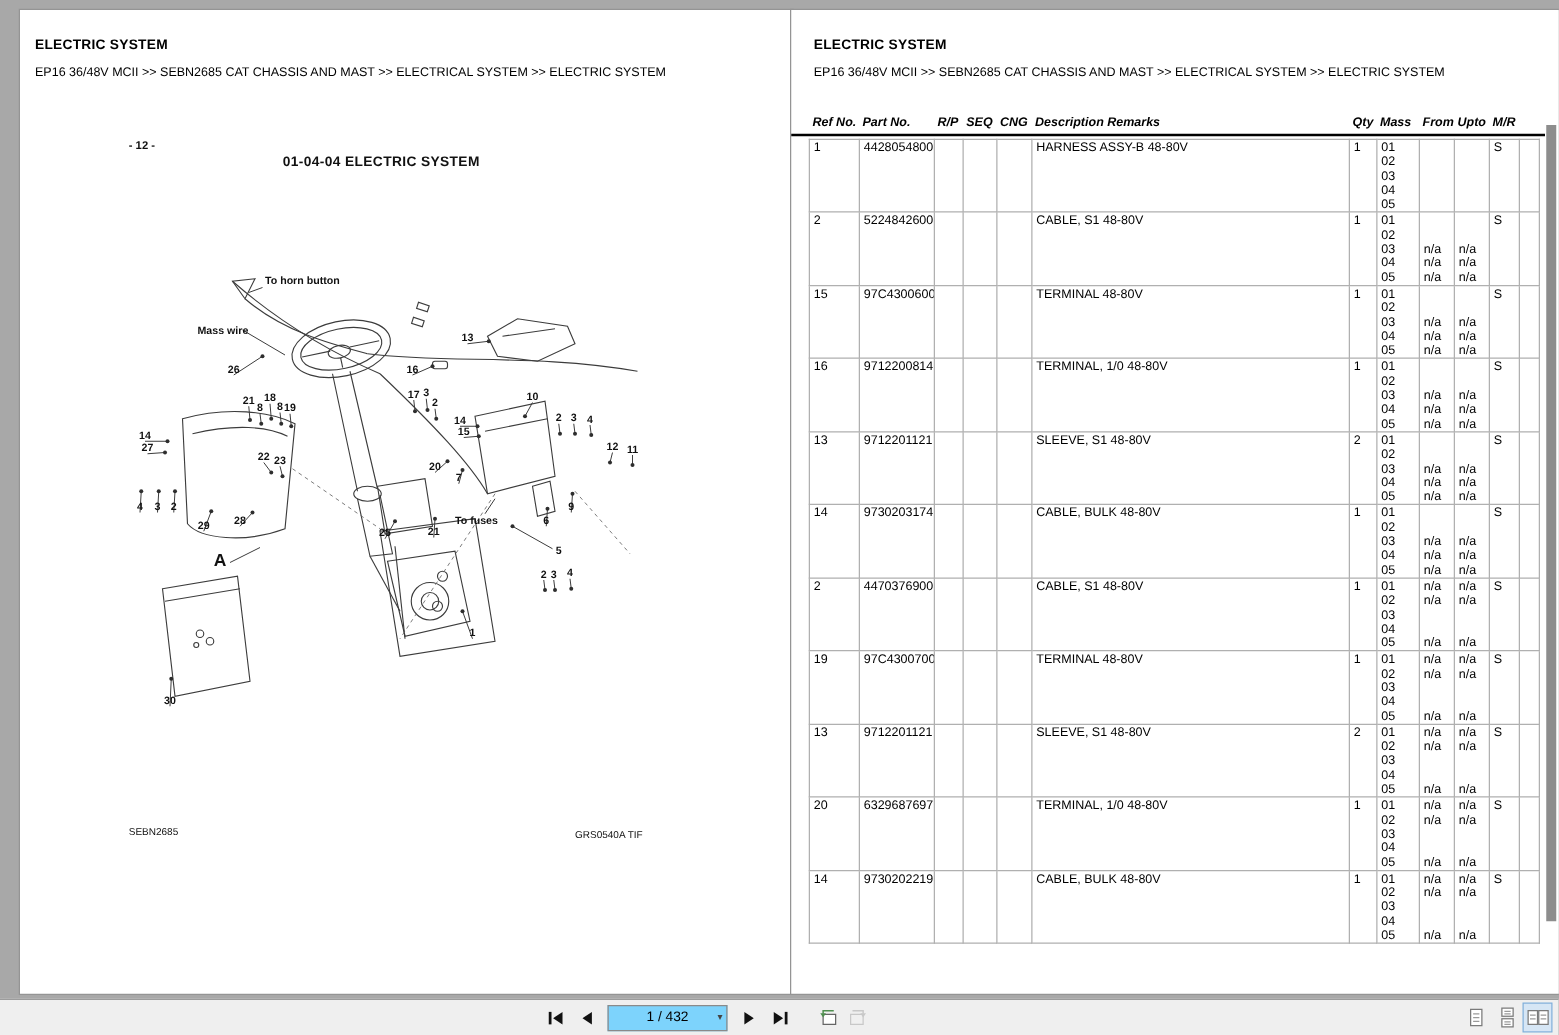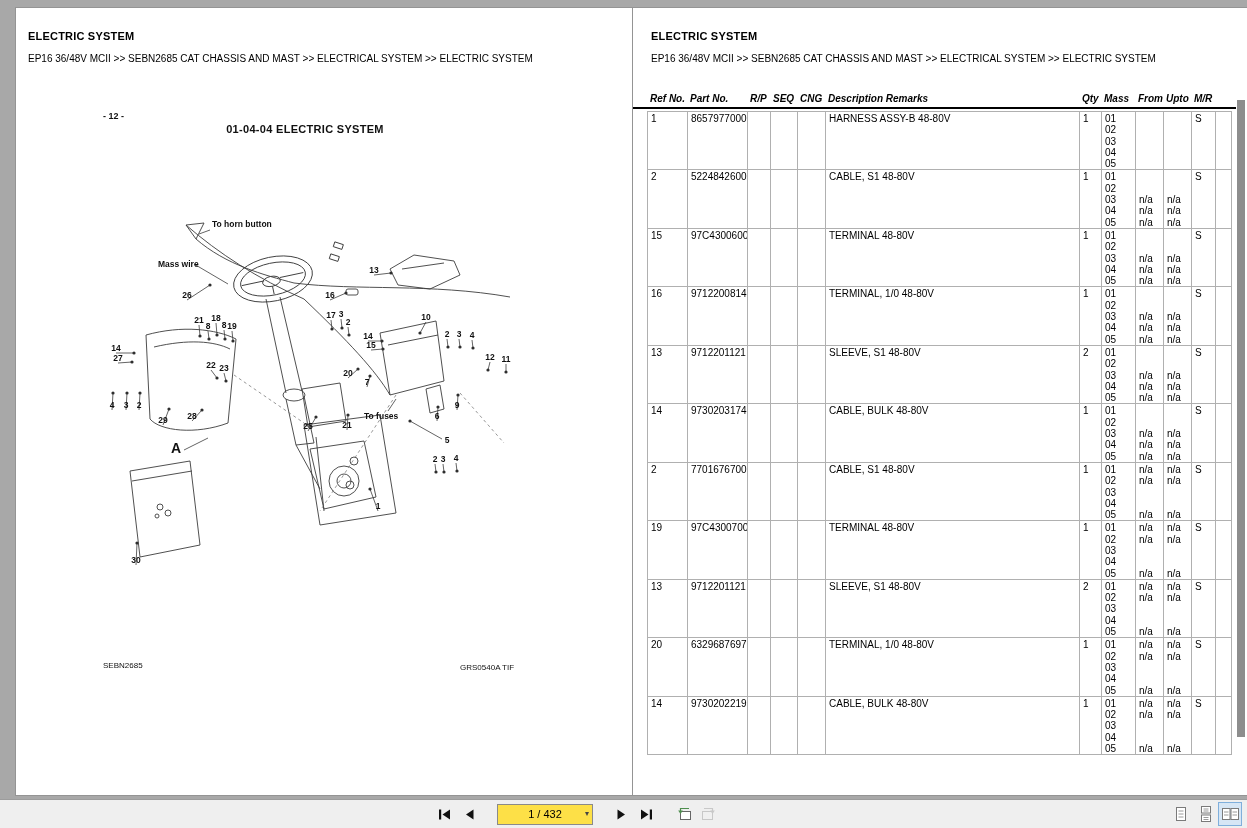--- a/index.html
+++ b/index.html
@@ -74,23 +74,23 @@
   }
   .toolbar-center{position:absolute;left:433px;top:3px;display:flex;align-items:center;gap:3px;}
   .toolbar-right{position:absolute;right:6px;top:3px;display:flex;align-items:center;gap:3px;}
   .tb-btn{
     width:22px;height:22px;border:none;background:transparent;padding:0;margin:0;
     display:flex;align-items:center;justify-content:center;cursor:default;
   }
   .tb-btn.disabled{opacity:.45;}
   .tb-btn.selected{background:#d6e6f5;outline:1px solid #7fafdc;}
   .page-combo{
-    width:94px;height:19px;background:#fde047;border:1px solid #8a8a8a;
+    width:94px;height:19px;background:#7dd3fc;border:1px solid #8a8a8a;
     display:flex;align-items:center;justify-content:center;position:relative;
-    font-size:11px;color:#000;margin:0 14px;
+    font-size:11px;color:#000;margin:0 3px;
   }
   .page-combo .caret{position:absolute;right:3px;top:4px;font-size:8px;color:#444;}
   .grp-gap{width:10px;}
 </style>
 </head>
 <body>
 
 <div class="page page-left">
   <div class="page-title">ELECTRIC SYSTEM</div>
   <div class="breadcrumb">EP16 36/48V MCII &gt;&gt; SEBN2685 CAT CHASSIS AND MAST &gt;&gt; ELECTRICAL SYSTEM &gt;&gt; ELECTRIC SYSTEM</div>
@@ -329,21 +329,21 @@
       <col style="width:22px">
         <col style="width:34px">
         <col style="width:28px">
       <col style="width:28px">
         <col style="width:24px">
         <col style="width:16px">
     </colgroup>
     <tbody>
         <tr>
           <td class="c-ref">1</td>
-          <td class="c-part">8657977000</td>
+          <td class="c-part">4428054800</td>
           <td class="c-rp"></td>
           <td class="c-seq"></td>
           <td class="c-cng"></td>
           <td class="c-desc">HARNESS ASSY-B 48-80V</td>
           <td class="c-qty">1</td>
           <td class="c-model">
             <div class="ml">01</div>
             <div class="ml">02</div>
             <div class="ml">03</div>
             <div class="ml">04</div>
@@ -521,21 +521,21 @@
             <div class="ml">&nbsp;</div>
             <div class="ml">n/a</div>
             <div class="ml">n/a</div>
             <div class="ml">n/a</div>
           </td>
           <td class="c-mr">S</td>
           <td class="c-sp"></td>
         </tr>
         <tr>
           <td class="c-ref">2</td>
-          <td class="c-part">7701676700</td>
+          <td class="c-part">4470376900</td>
           <td class="c-rp"></td>
           <td class="c-seq"></td>
           <td class="c-cng"></td>
           <td class="c-desc">CABLE, S1 48-80V</td>
           <td class="c-qty">1</td>
           <td class="c-model">
             <div class="ml">01</div>
             <div class="ml">02</div>
             <div class="ml">03</div>
             <div class="ml">04</div>

